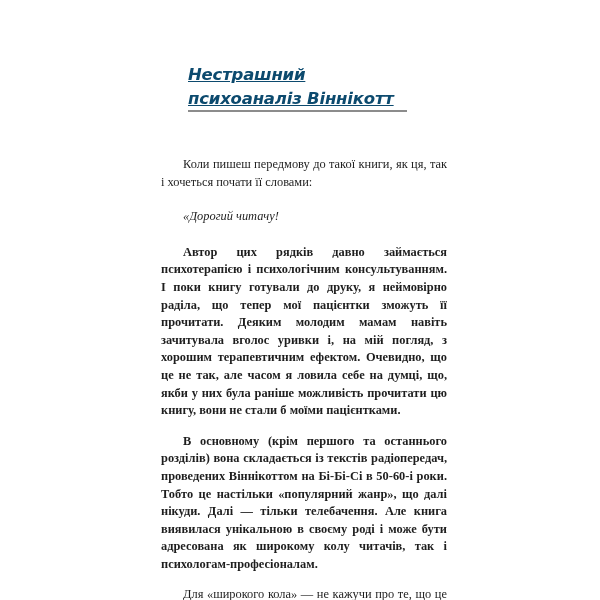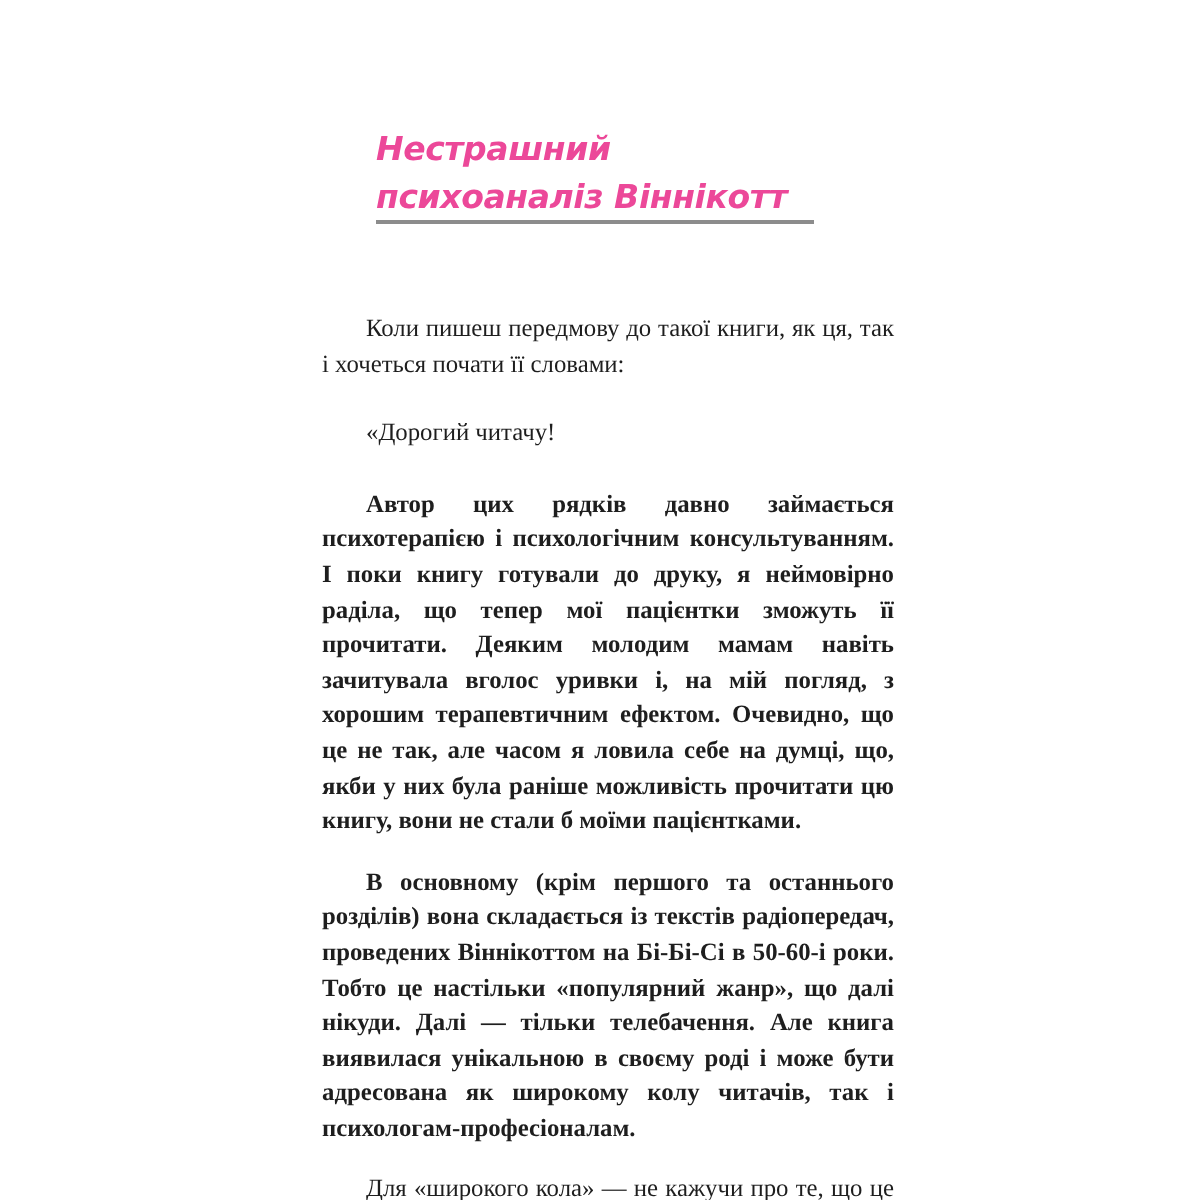--- a/index.html
+++ b/index.html
@@ -24,22 +24,23 @@
     .heading {
       position: absolute;
       left: 188px;
       top: 63px;
       width: 220px;
       font-family: "DejaVu Sans", sans-serif;
       font-style: italic;
       font-weight: bold;
       font-size: 16.5px;
       line-height: 24px;
-      color: #ec4899;
+      color: #0c4a6e;
       letter-spacing: -0.2px;
+      text-decoration: underline;
     }
     .heading-line {
       display: block;
       white-space: nowrap;
     }
     .heading-rule {
       position: absolute;
       left: 188px;
       top: 110px;
       width: 219px;
@@ -62,20 +63,21 @@
       text-indent: 22px;
     }
     .body-text p.gap-after {
       margin-bottom: 17px;
     }
     .body-text p.spaced {
       margin-bottom: 5px;
       font-weight: bold;
     }
     .quote p {
+      font-style: italic;
       font-family: "Liberation Serif", serif;
     }
     .quote {
       margin-bottom: 18px;
     }
   </style>
 </head>
 <body>
 
 <div class="page">

